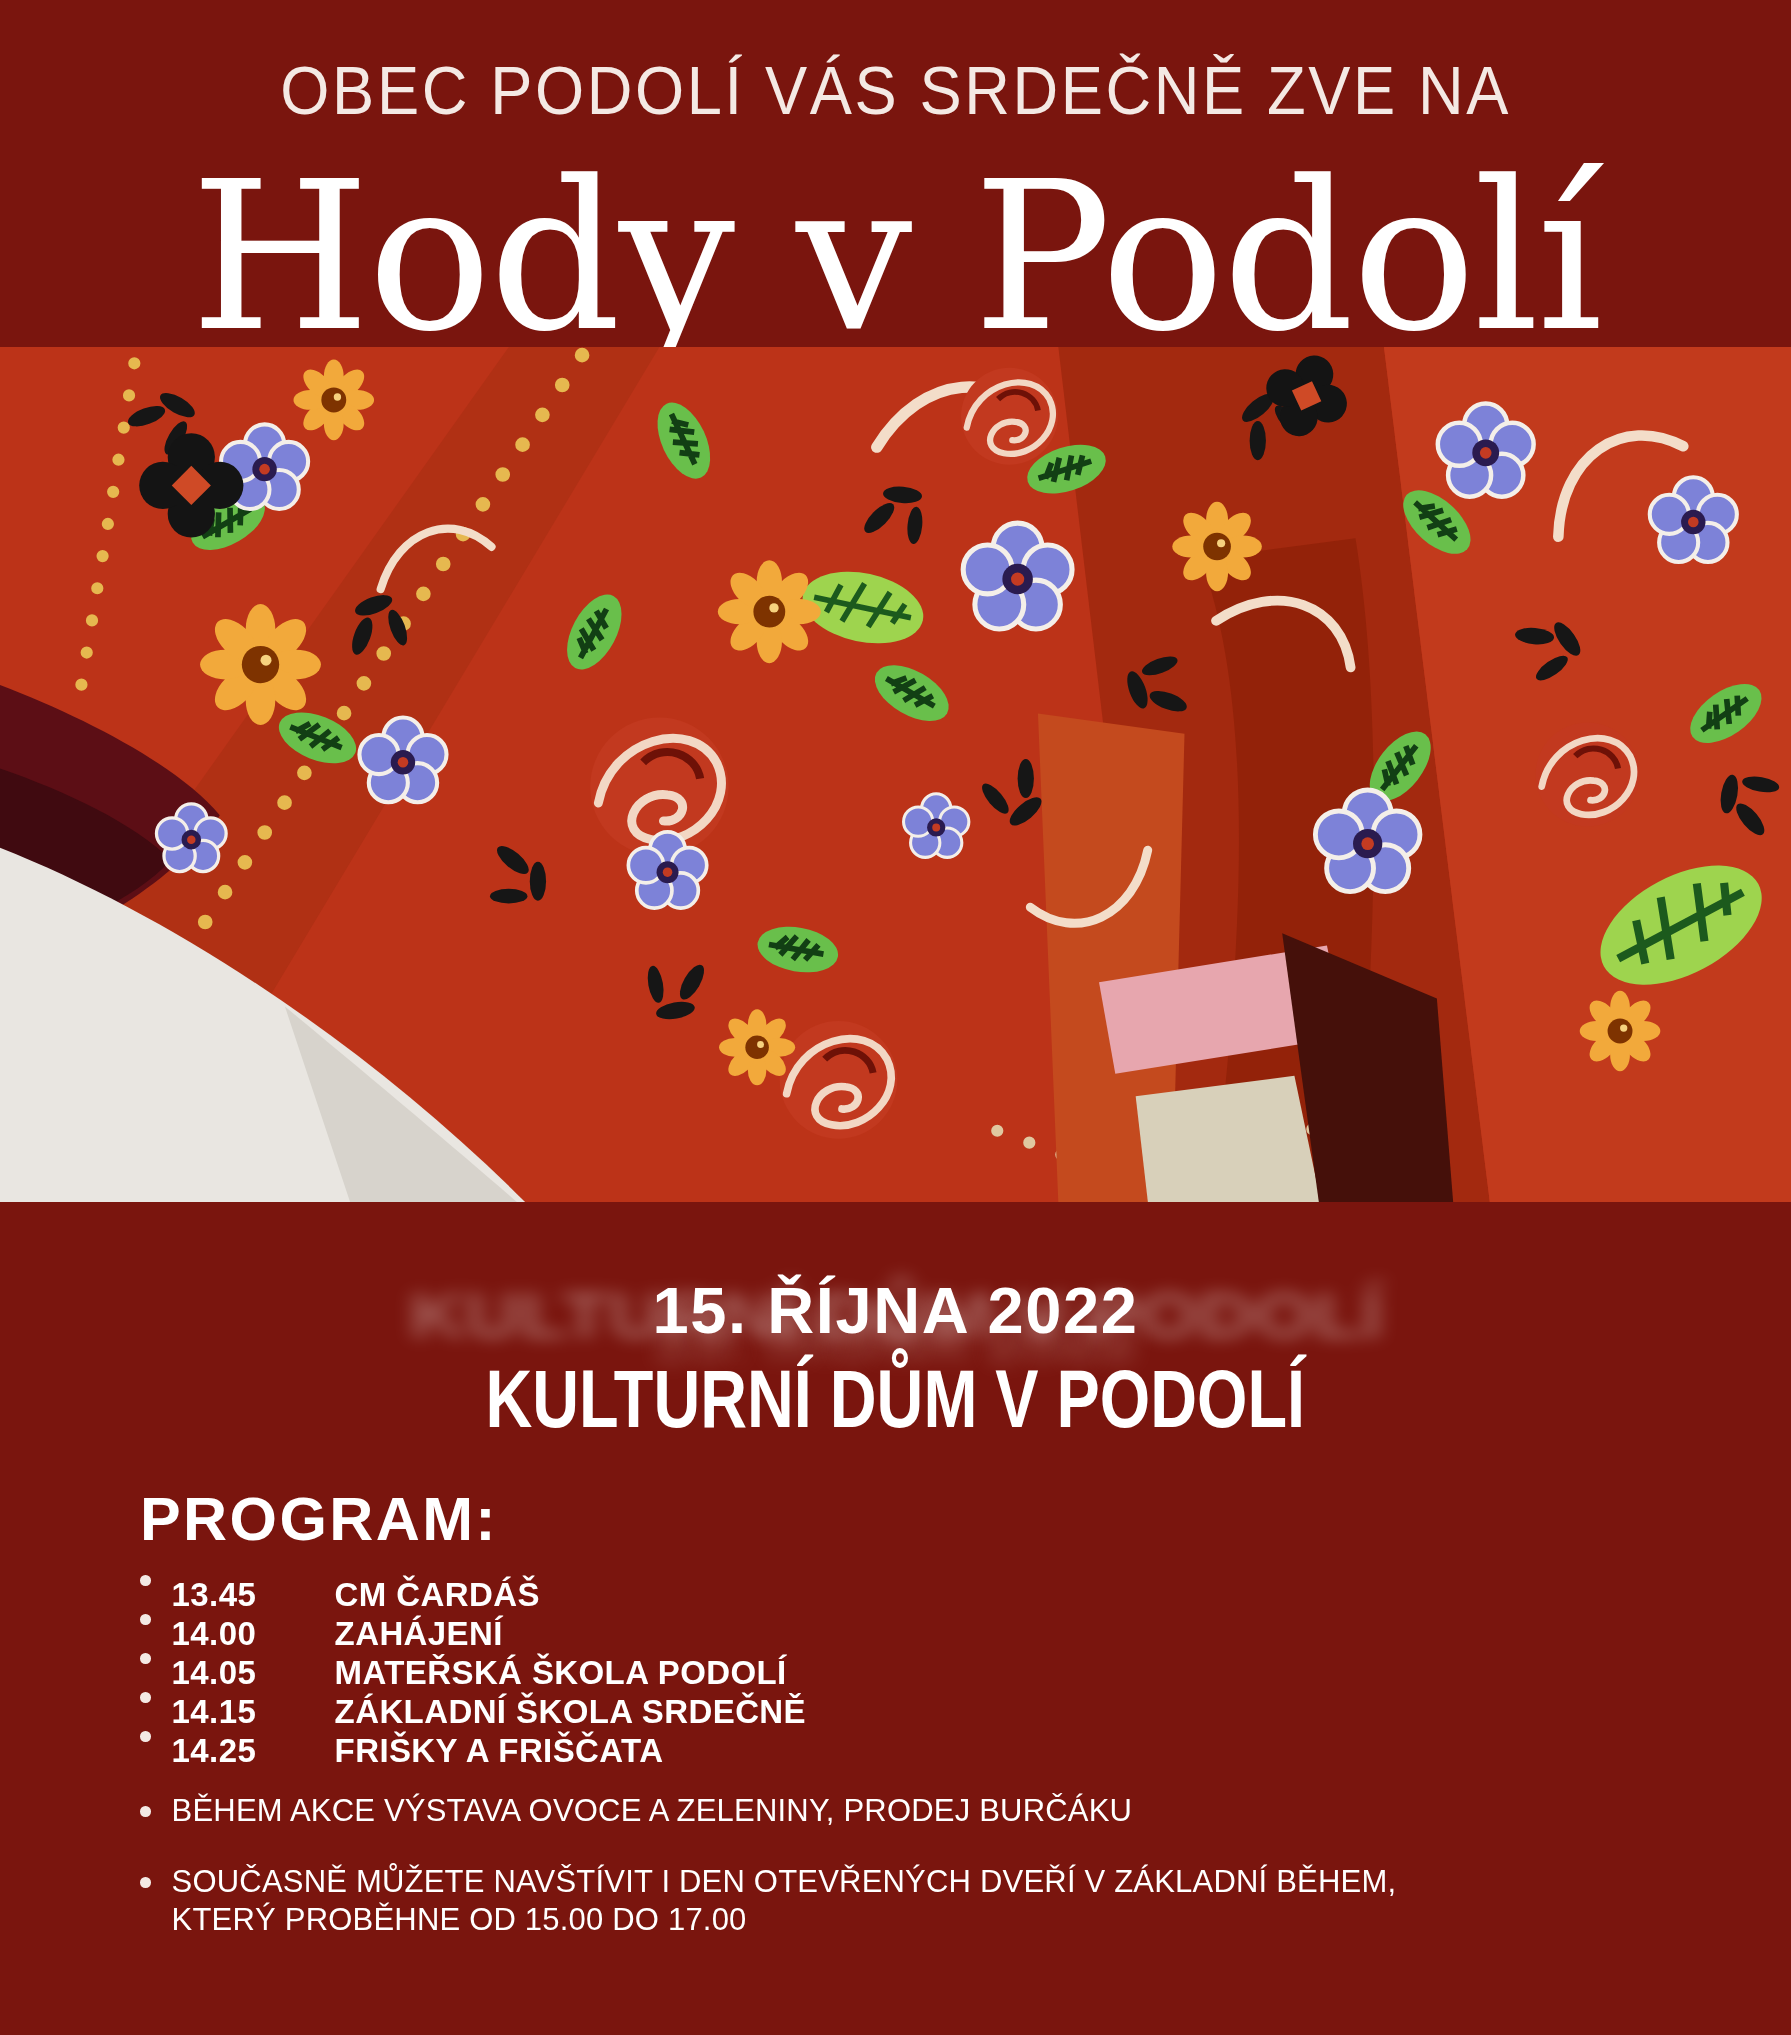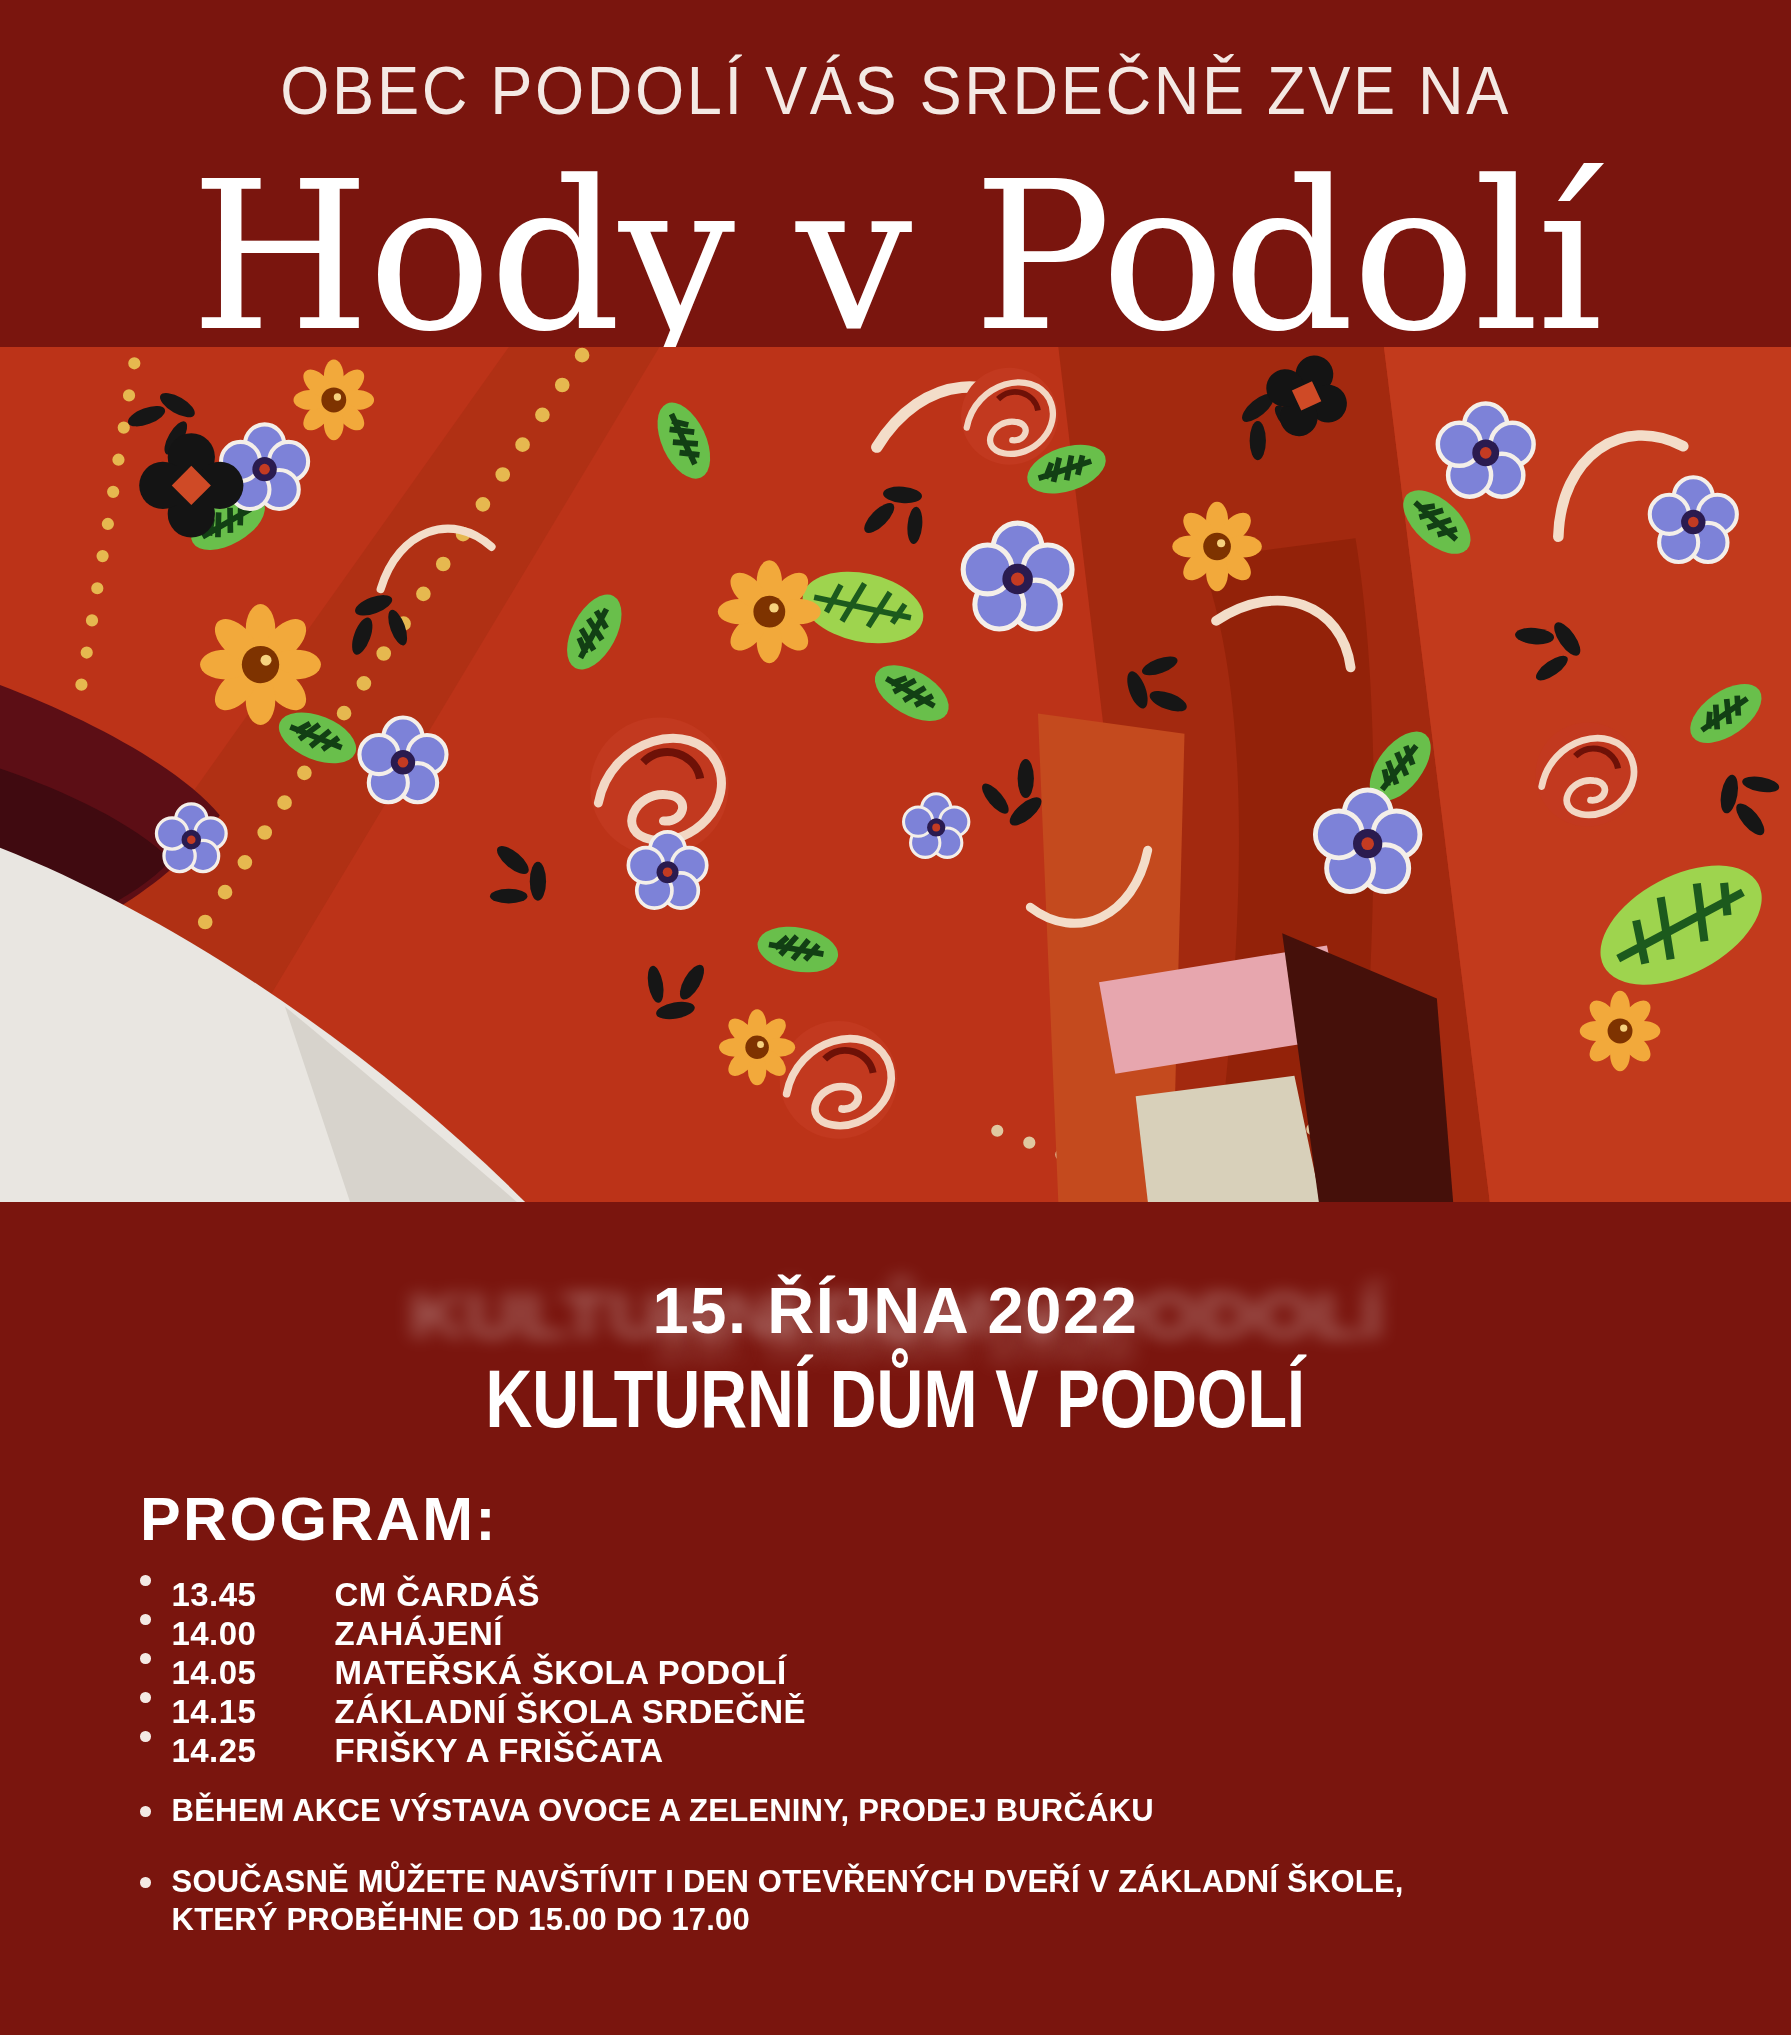--- a/index.html
+++ b/index.html
@@ -77,21 +77,21 @@
     flex:0 0 auto;
     width:10.6px;height:10.6px;border-radius:50%;
     background:#F4E9E4;
     margin-right:21px;
   }
   .schedule .time{flex:0 0 163px;}
   .notes{margin-top:22.4px;max-width:1588px;}
   .notes li{
     display:flex;align-items:flex-start;
     margin-bottom:33px;
-    font-size:31px;line-height:38px;font-weight:bold;
+    font-size:31px;line-height:38px;font-weight:normal;
     letter-spacing:0.2px;
   }
   .notes .dot{margin-top:14px;}
   .note-lines span{display:block;white-space:nowrap;}
   .note-lines span:empty{display:none;}
 </style>
 </head>
 <body>
 
 <div class="poster">
@@ -277,21 +277,21 @@
       <li>
         <span class="dot"></span>
         <div class="note-lines">
           <span>BĚHEM AKCE VÝSTAVA OVOCE A ZELENINY, PRODEJ BURČÁKU</span>
 
         </div>
       </li>
       <li>
         <span class="dot"></span>
         <div class="note-lines">
-          <span>SOUČASNĚ MŮŽETE NAVŠTÍVIT I DEN OTEVŘENÝCH DVEŘÍ V ZÁKLADNÍ ŠKOLE,</span>
+          <span>SOUČASNĚ MŮŽETE NAVŠTÍVIT I DEN OTEVŘENÝCH DVEŘÍ V ZÁKLADNÍ BĚHEM,</span>
           <span>KTERÝ PROBĚHNE OD 15.00 DO 17.00</span>
         </div>
       </li>
 
     </ul>
   </section>
 
 </div>
 
 

